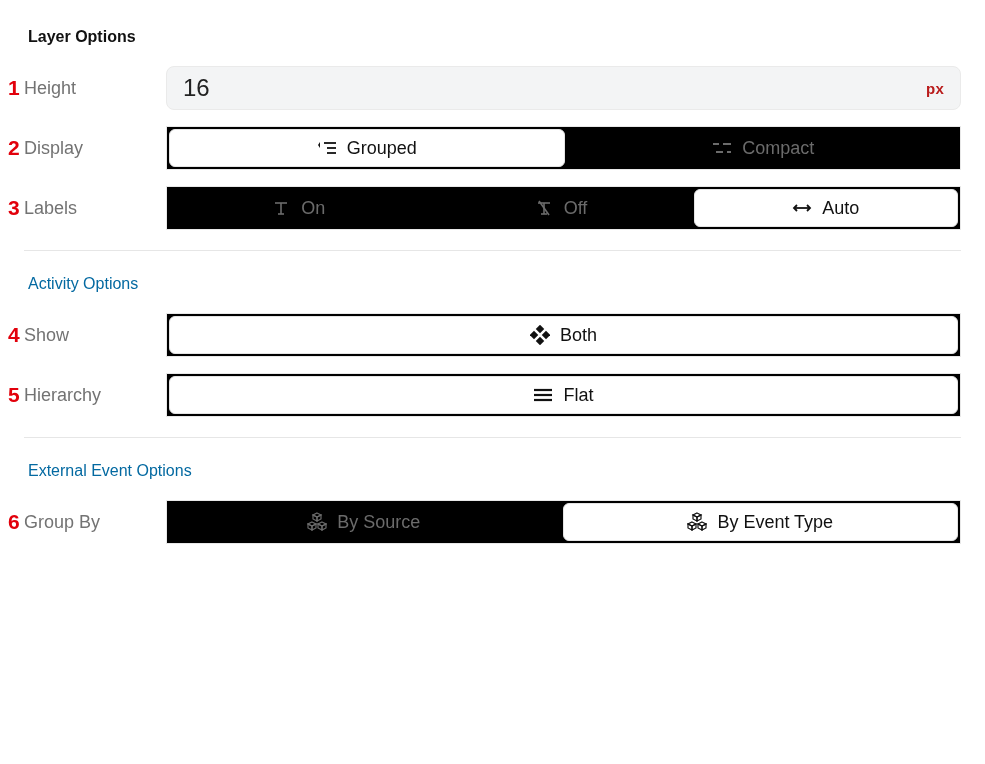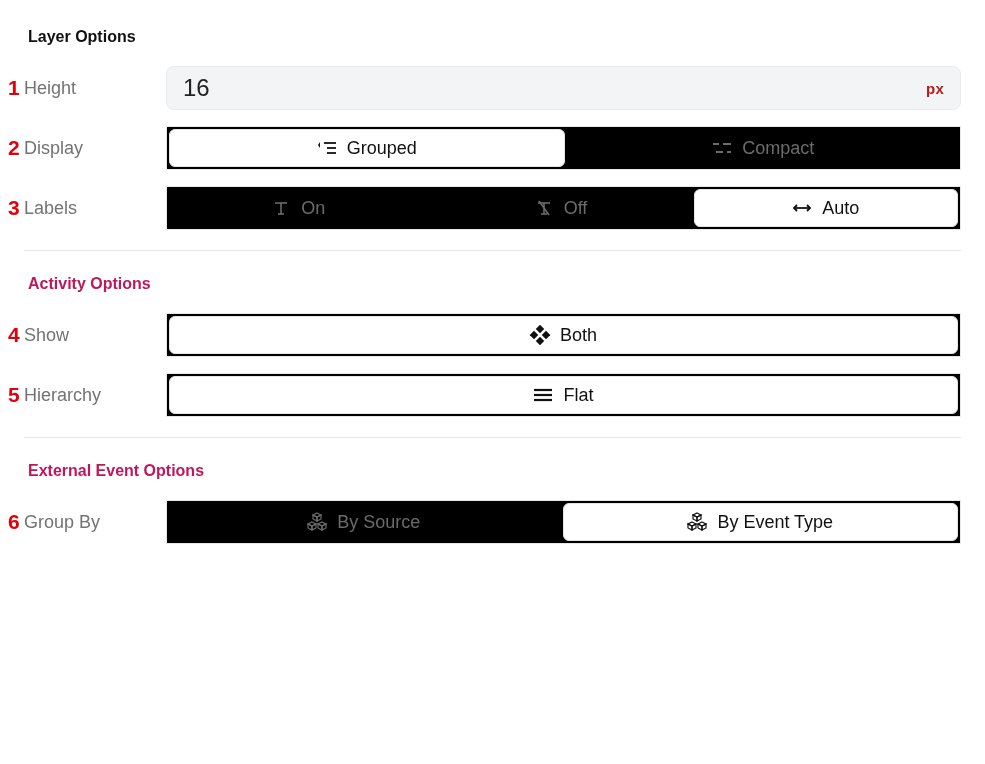--- a/index.html
+++ b/index.html
@@ -15,22 +15,22 @@
       margin-bottom: 8px;
     }
     .section-title {
       font-weight: 600;
       font-size: 16px;
       margin-left: 20px;
       margin-bottom: 20px;
       color: #111;
     }
     .section-title.muted {
-      color: #be185d;
-      font-weight: 700;
+      color: #0369a1;
+      font-weight: 400;
     }
     .row {
       display: flex;
       align-items: center;
       margin-bottom: 16px;
       min-height: 44px;
     }
     .marker {
       width: 16px;
       flex-shrink: 0;

